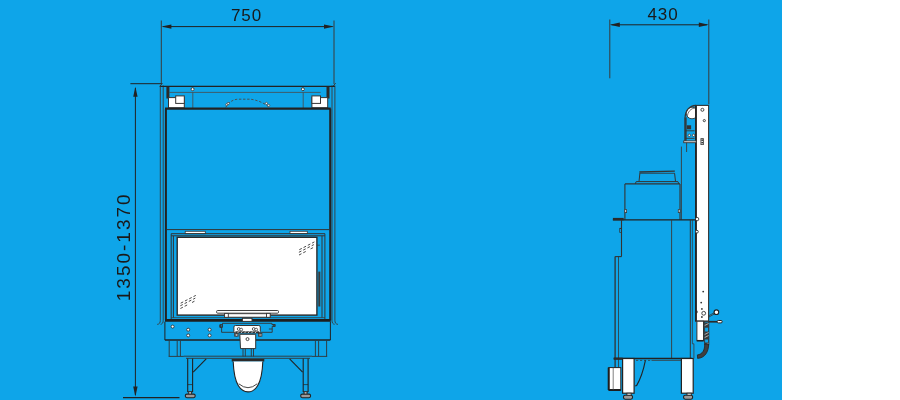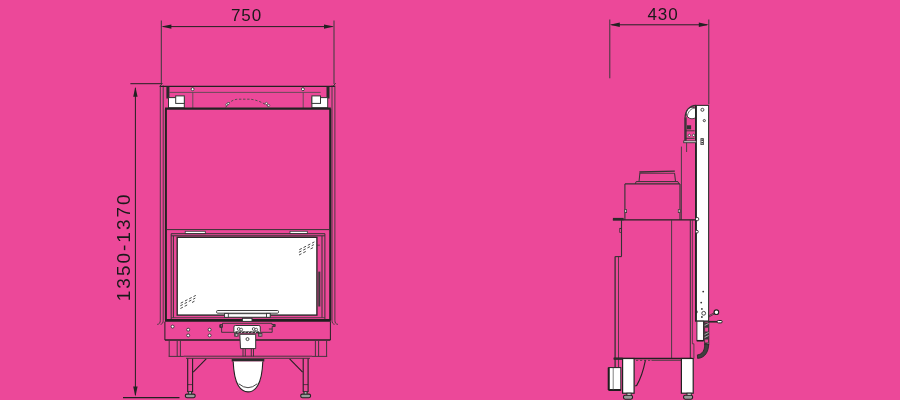--- a/index.html
+++ b/index.html
@@ -1,16 +1,16 @@
 <!DOCTYPE html>
 <html><head>
 <meta charset="utf-8">
 <style>
 html,body{margin:0;padding:0;background:#ffffff;}
-#page{width:900px;height:400px;position:relative;overflow:hidden;background:#ec4899;}
+#page{width:782px;height:400px;position:relative;overflow:hidden;background:#0ea5e9;}
 svg{display:block;}
 text{font-family:"Liberation Sans",sans-serif;fill:#1a1a1a;}
 </style>
 </head>
 <body>
 <div id="page">
 <svg width="900" height="400" viewBox="0 0 900 400" fill="none" stroke="none">
 
 <g>
 <text x="246.5" y="20.5" font-size="17" letter-spacing="0.9" text-anchor="middle">750</text>

